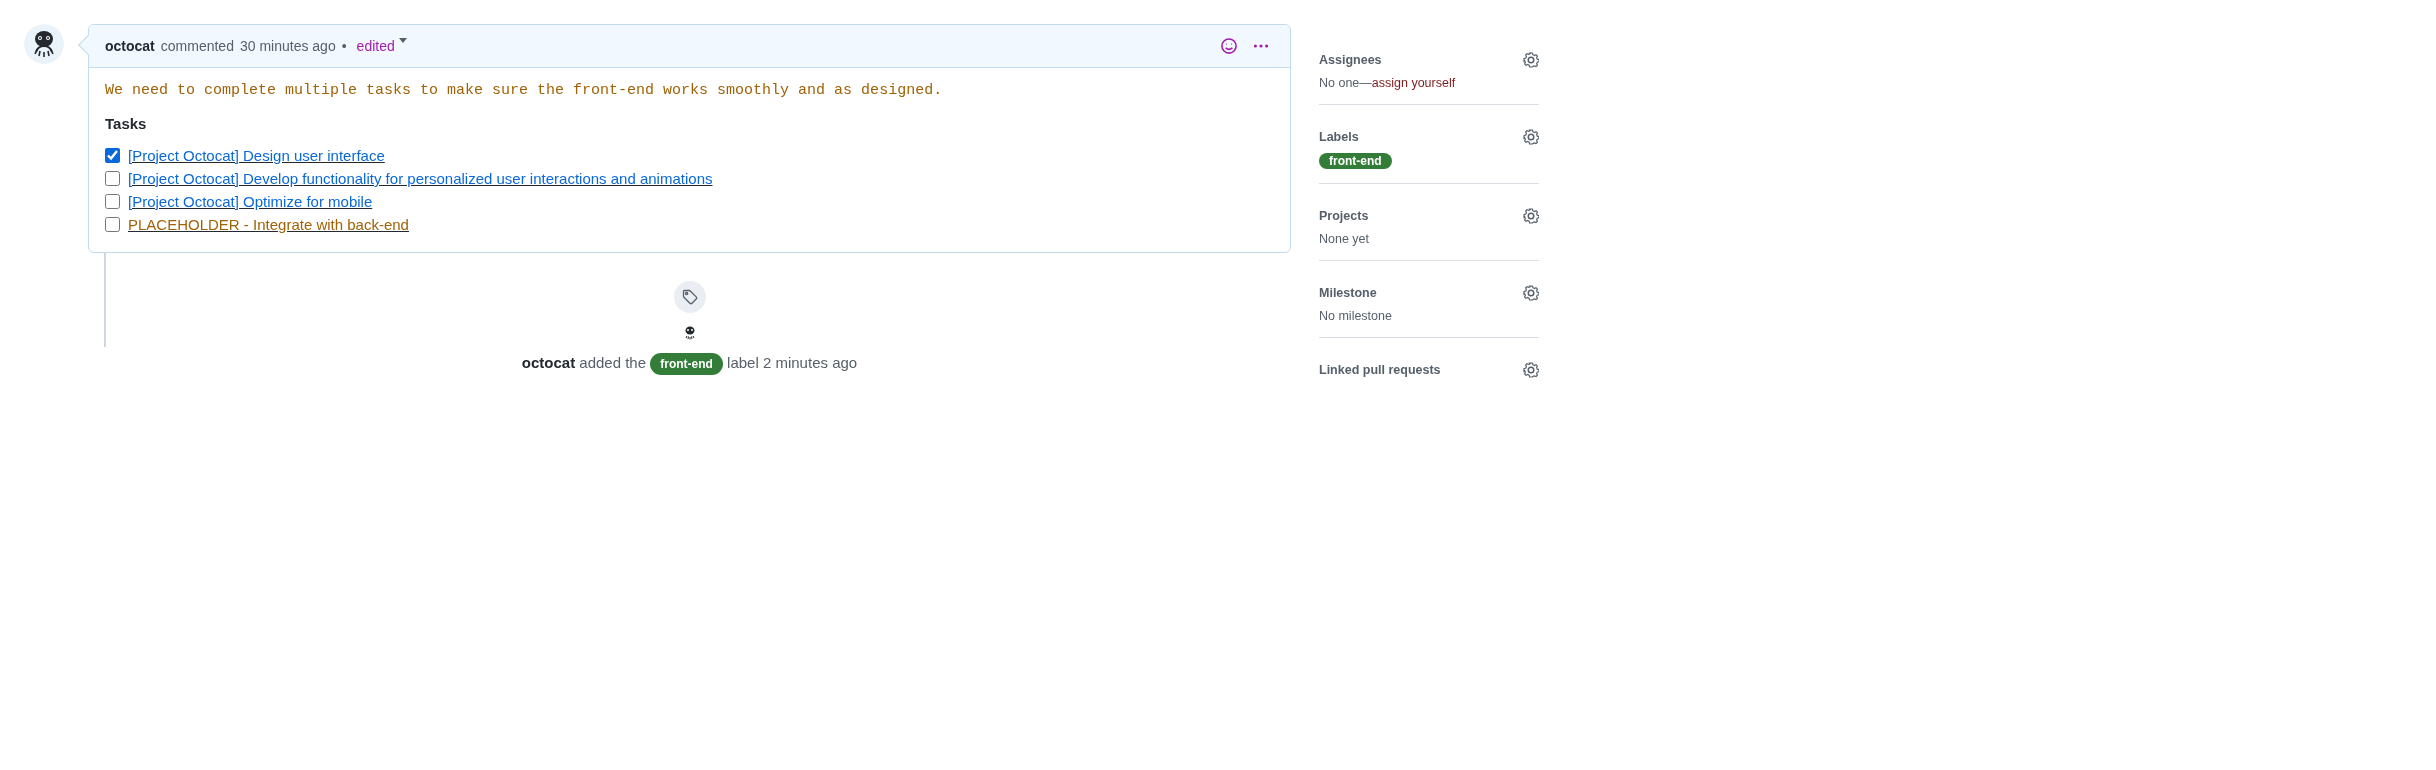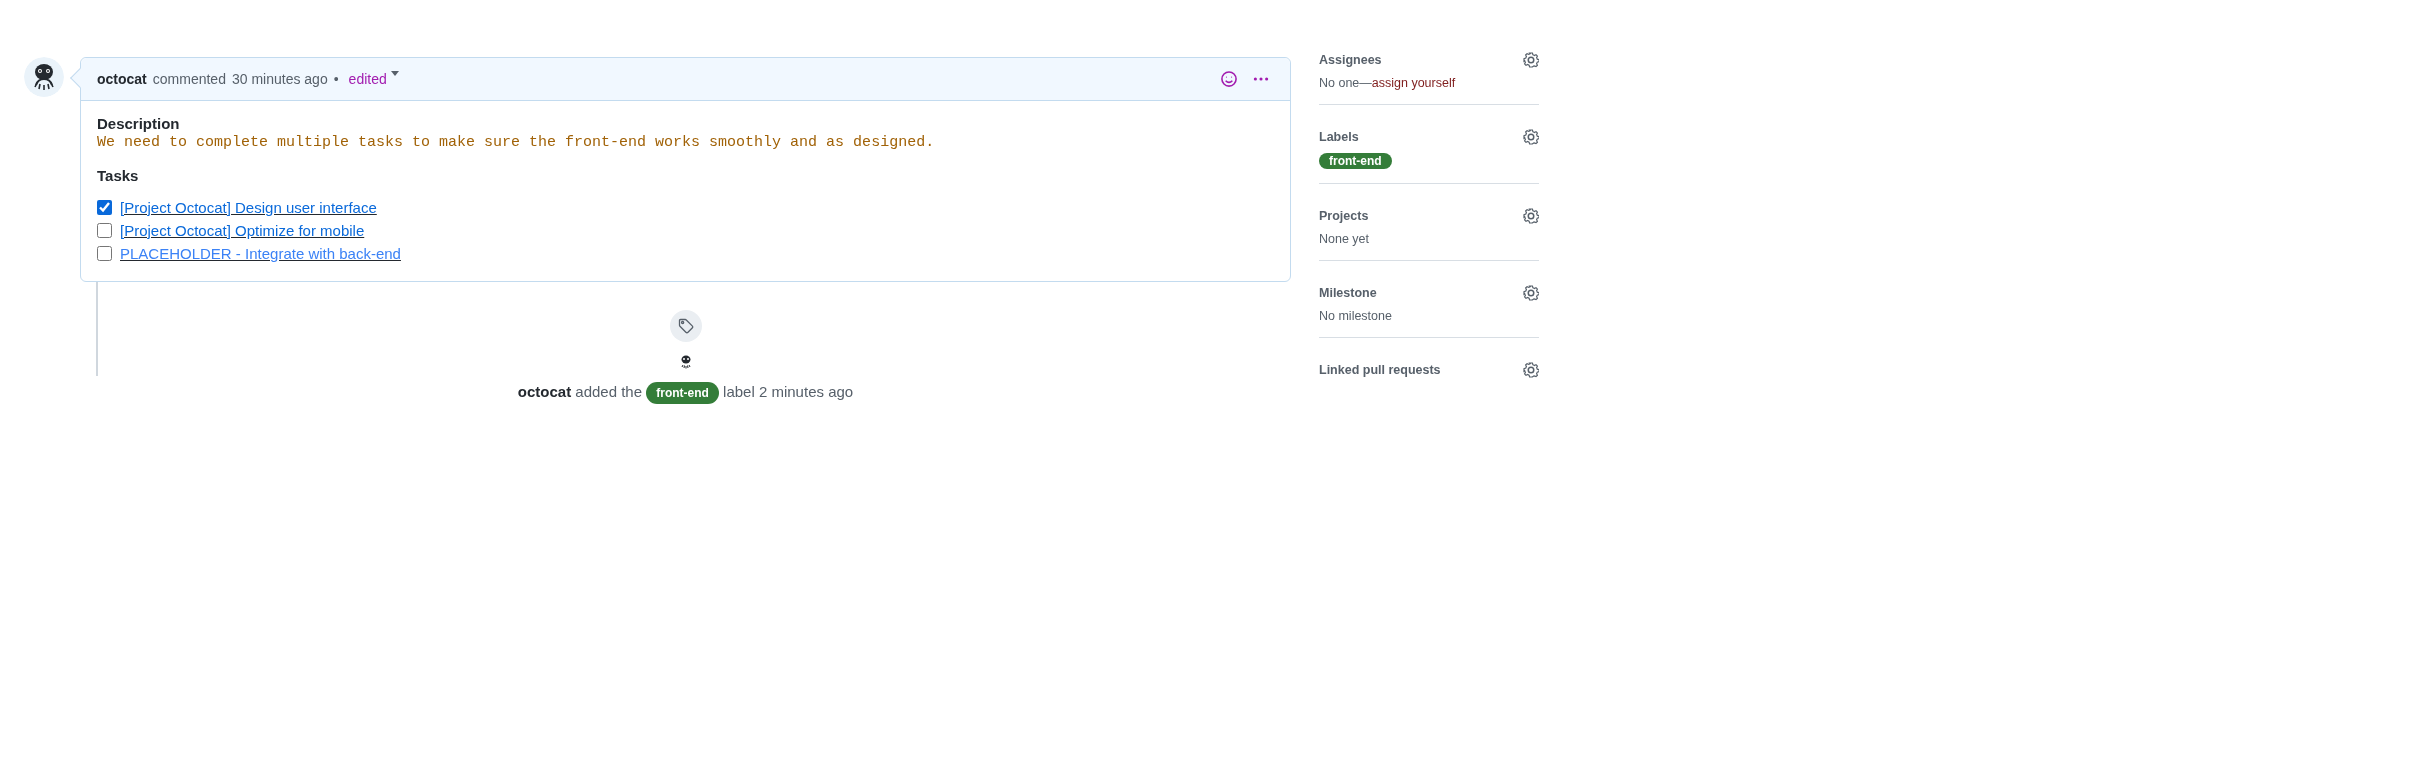--- a/index.html
+++ b/index.html
@@ -13,23 +13,22 @@
     overflow: hidden;
   }
   .container {
     display: flex;
     padding: 24px 20px 0 24px;
     gap: 28px;
   }
   .main {
     flex: 1;
     display: flex;
-    gap: 16px;
+    gap: 24px;
     min-width: 0;
-    margin-top: 33px;
   }
   .gutter {
     width: 40px;
     display: flex;
     flex-direction: column;
     align-items: center;
   }
   .avatar-large {
     width: 40px;
     height: 40px;
@@ -102,21 +101,21 @@
   .comment-body p.desc-p { margin-bottom:16px; color:#a16207;font-family:Liberation Mono, monospace; }
   .comment-body h3.tasks-h { font-size:15px; font-weight:600; margin-bottom:12px; }
   .task-list { list-style:none;text-decoration:underline; }
   .task-list li { display:flex; align-items:center; gap:8px; padding:3px 0; font-size:15px;}
   .task-list input[type=checkbox] {
     width:15px;height:15px;
     accent-color:#0969da;
     cursor:pointer;
   }
   .task-list a { color:#0969da; text-decoration:none; }
-  .task-plain { color:#3b82f6; }
+  .task-plain { color:#a16207; }
 
   .timeline-event {
     display:flex;
     align-items:center;
     gap:10px;
     margin-top: 28px;
     color:#57606a;
     font-size:15px;
     position: relative;
     flex-direction: column;
@@ -231,27 +230,30 @@
           </span>
           <span class="icon-btn">
             <svg viewBox="0 0 16 16" width="18" height="18" fill="currentColor">
                 <circle cx="3" cy="8" r="1.4"></circle>
                 <circle cx="8" cy="8" r="1.4"></circle>
                 <circle cx="13" cy="8" r="1.4"></circle>
               </svg>
           </span>
         </div>
         <div class="comment-body">
-          <h3 class="desc-h">Description</h3>
           <p class="desc-p">We need to complete multiple tasks to make sure the front-end works smoothly and as designed.</p>
           <h3 class="tasks-h">Tasks</h3>
           <ul class="task-list" id="task-list">
               <li>
                 <input type="checkbox" checked="" style="">
                 <a href="#">[Project Octocat] Design user interface</a>
+              </li>
+              <li>
+                <input type="checkbox" style="">
+                <a href="#">[Project Octocat] Develop functionality for personalized user interactions and animations</a>
               </li>
               <li>
                 <input type="checkbox" style="">
                 <a href="#">[Project Octocat] Optimize for mobile</a>
               </li>
               <li>
                 <input type="checkbox" style="">
                 <span class="task-plain">PLACEHOLDER - Integrate with back-end</span>
               </li>
             </ul>

